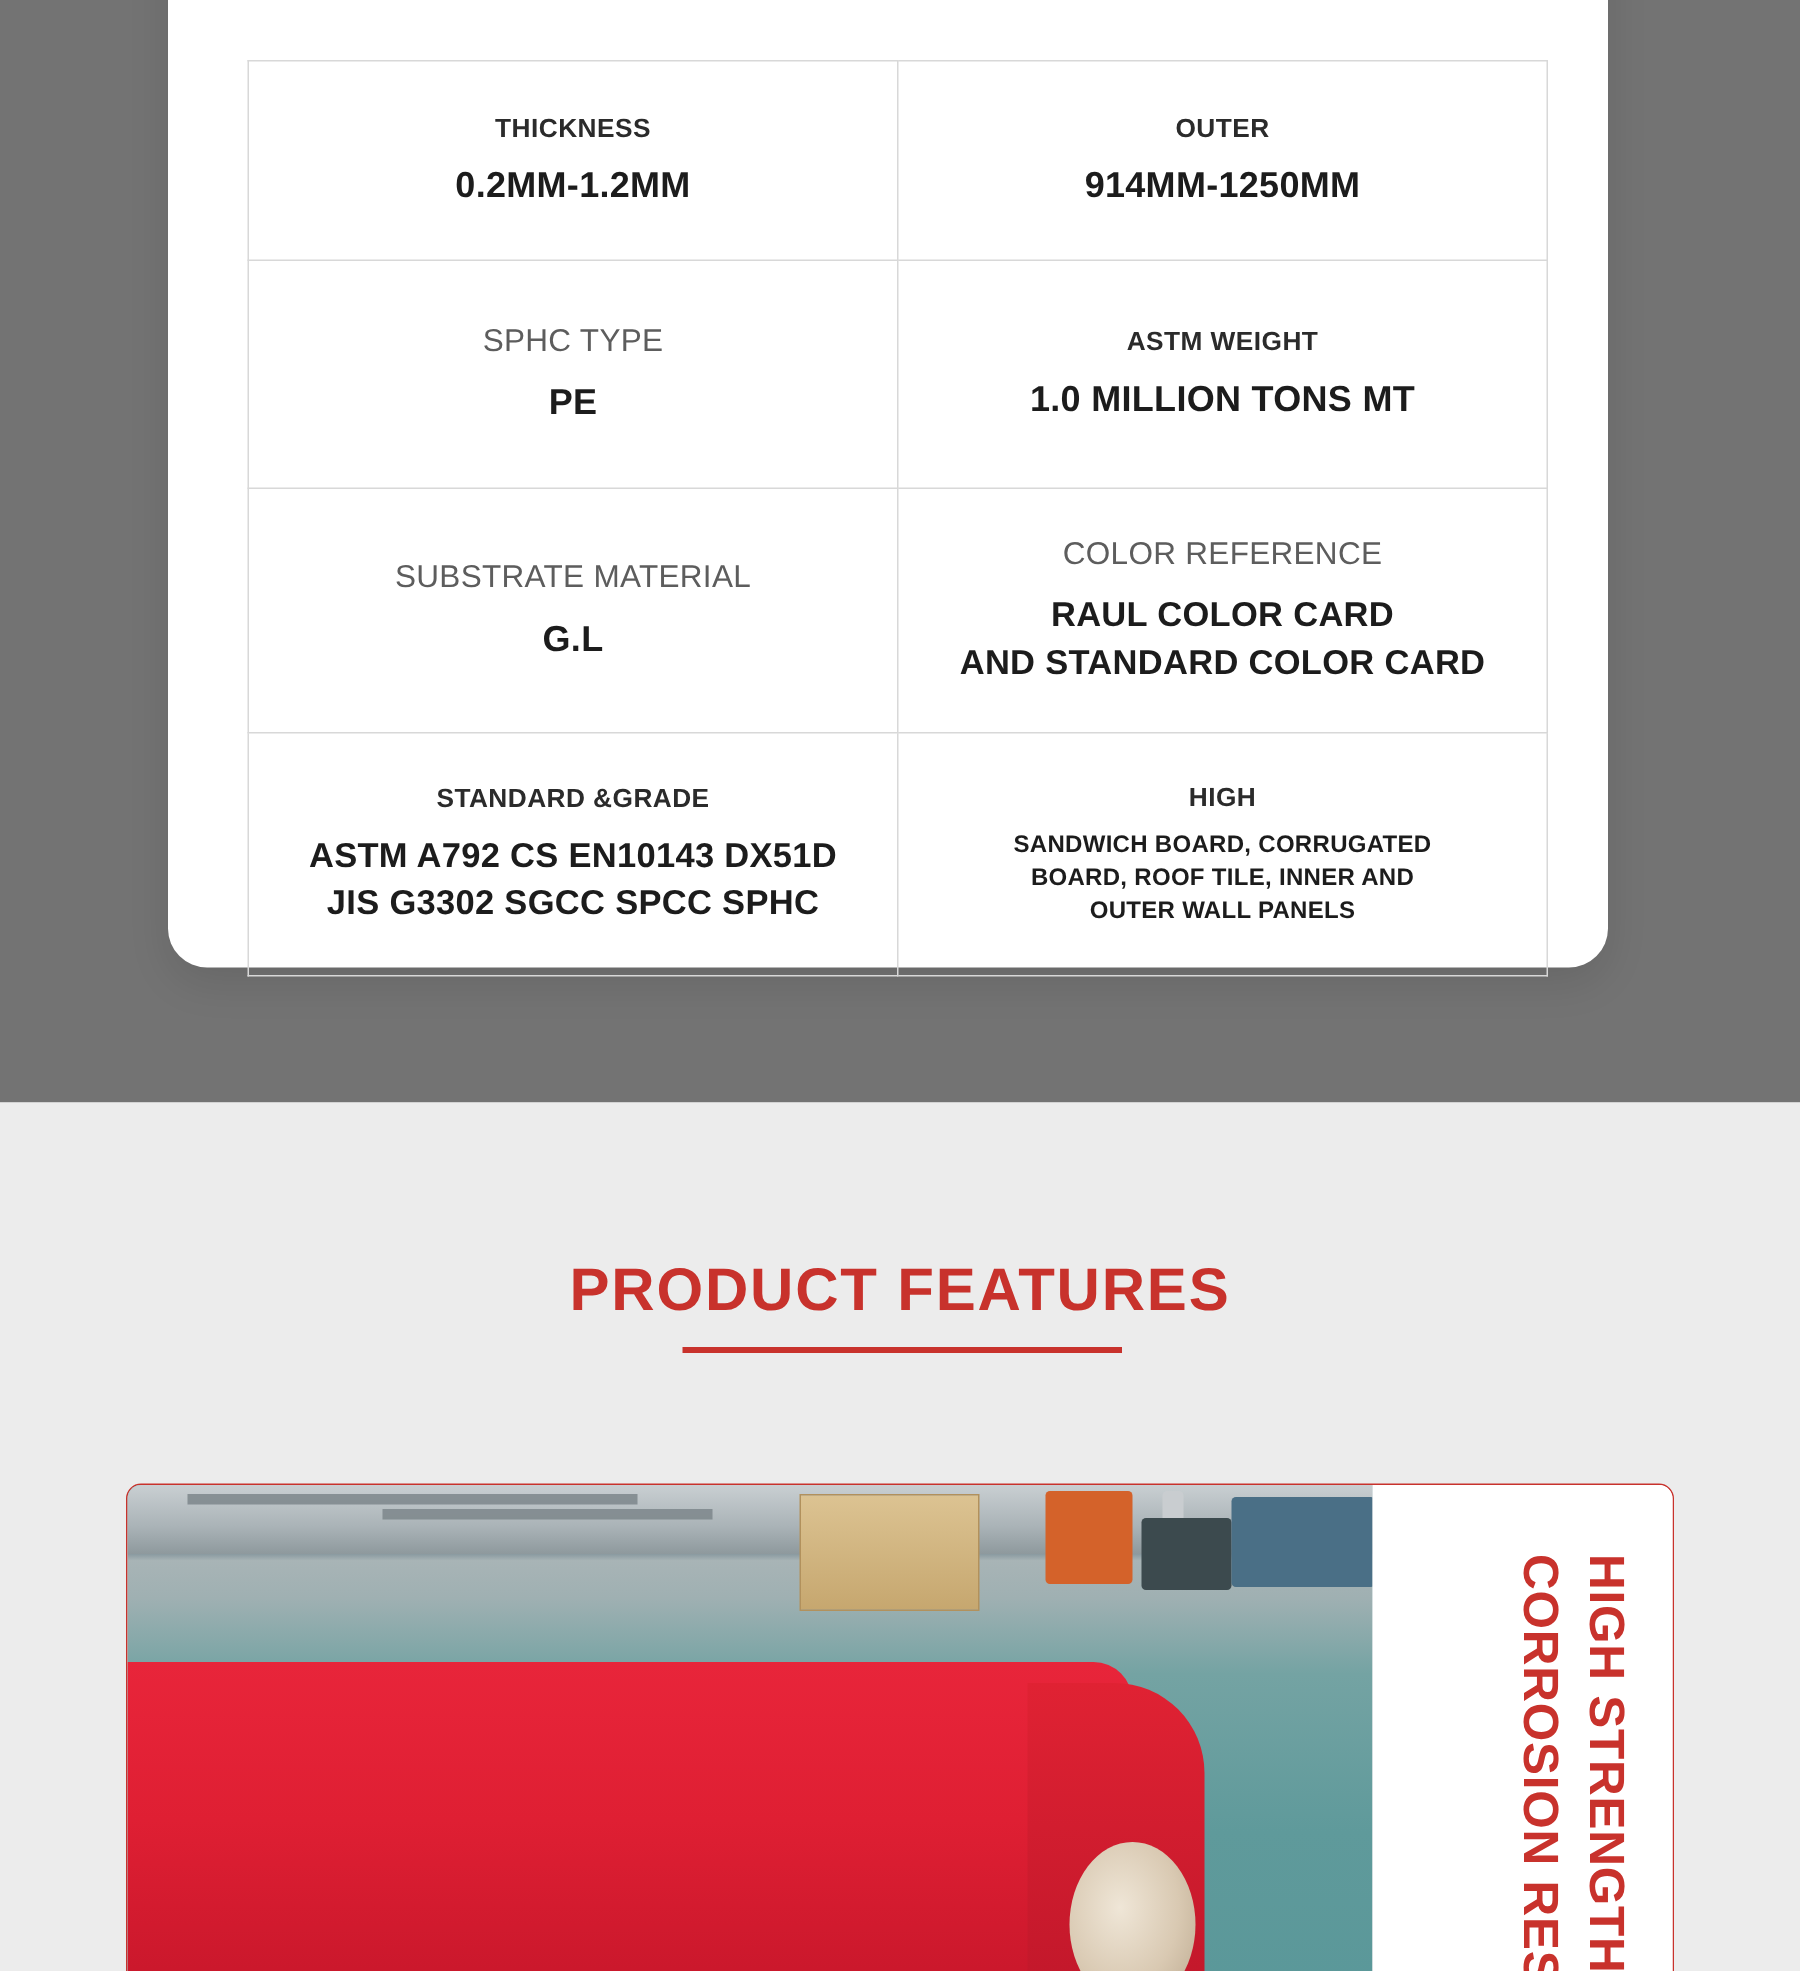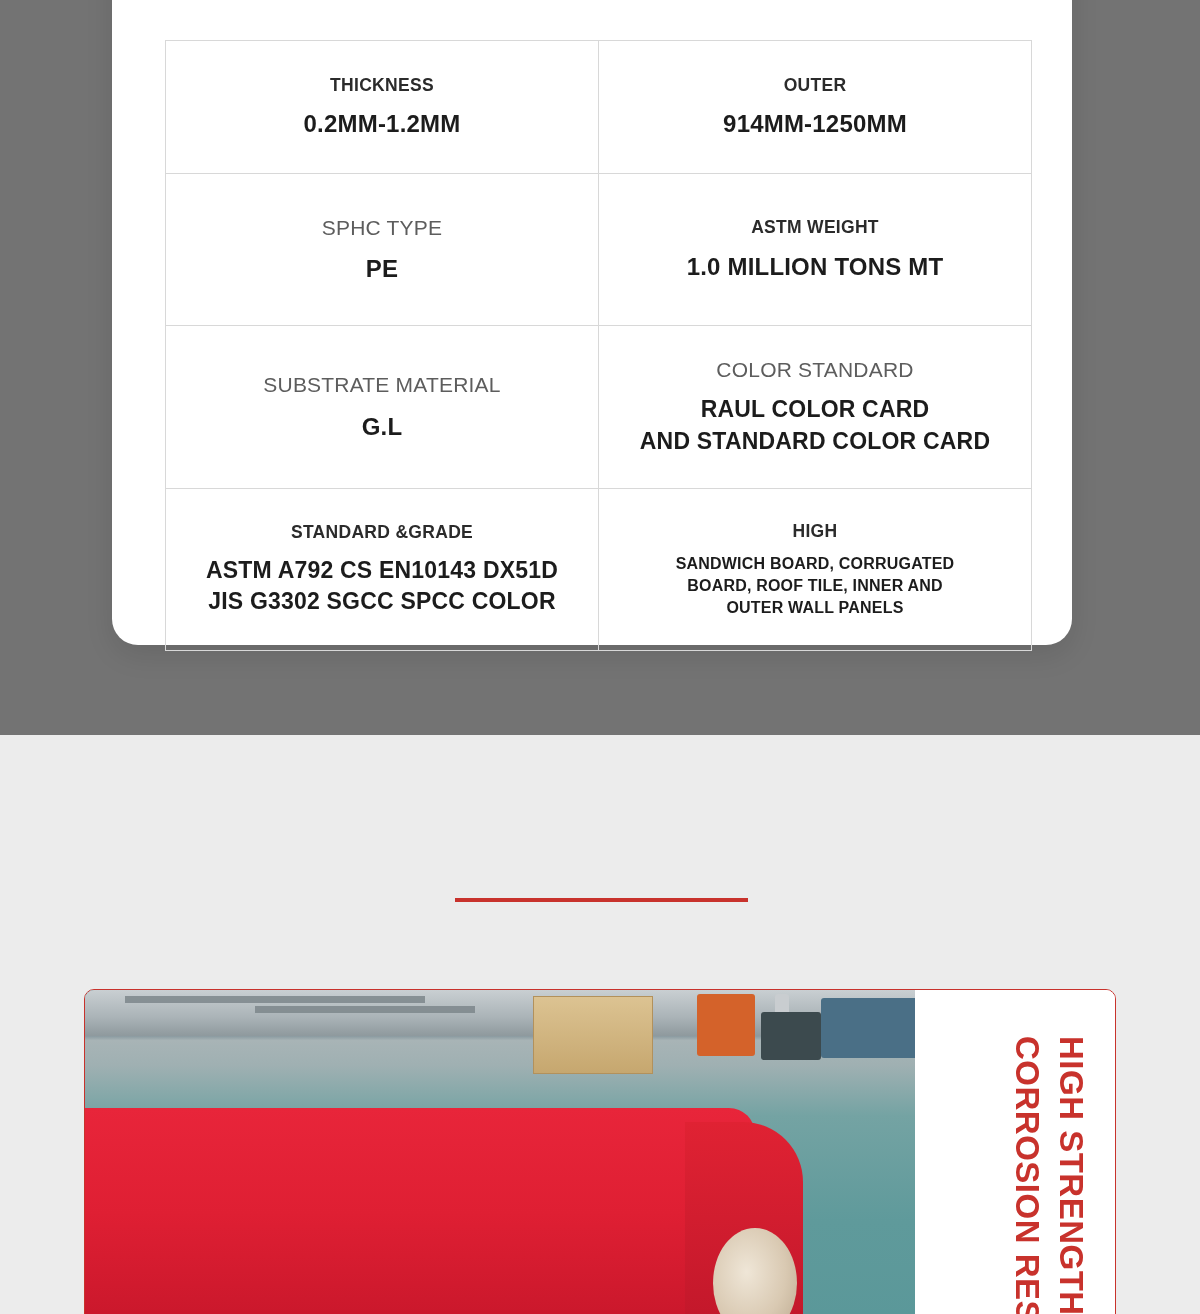--- a/index.html
+++ b/index.html
@@ -226,44 +226,45 @@
             <div class="cell-label bold">ASTM WEIGHT</div>
             <div class="cell-value">1.0 MILLION TONS MT</div>
           </td>
         </tr>
         <tr class="r3">
           <td>
             <div class="cell-label">SUBSTRATE MATERIAL</div>
             <div class="cell-value">G.L</div>
           </td>
           <td>
-            <div class="cell-label">COLOR STANDARD</div>
+            <div class="cell-label">COLOR REFERENCE</div>
             <div class="cell-value sm" style="white-space:pre-line">RAUL COLOR CARD
 AND STANDARD COLOR CARD</div>
           </td>
         </tr>
         <tr class="r4">
           <td>
             <div class="cell-label bold">STANDARD &amp;GRADE</div>
             <div class="cell-value sm" style="white-space:pre-line">ASTM A792 CS EN10143 DX51D
-JIS G3302 SGCC SPCC COLOR</div>
+JIS G3302 SGCC SPCC SPHC</div>
           </td>
           <td>
             <div class="cell-label bold">HIGH</div>
             <div class="cell-value xs" style="white-space:pre-line">SANDWICH BOARD, CORRUGATED
 BOARD, ROOF TILE, INNER AND
 OUTER WALL PANELS</div>
           </td>
         </tr>
       </tbody>
     </table>
   </div>
 </section>
 
 <section class="features-section">
+  <h2 class="features-title">PRODUCT FEATURES</h2>
   <div class="features-underline"></div>
 
   <div class="feature-card">
     <div class="feature-photo">
       <div class="photo-floor"></div>
       <div class="photo-ceiling"></div>
       <div class="beam" style="left:40px;width:300px;"></div>
       <div class="beam" style="left:170px;width:220px;top:16px;"></div>
       <div class="crate"></div>
       <div class="machine-orange"></div>

